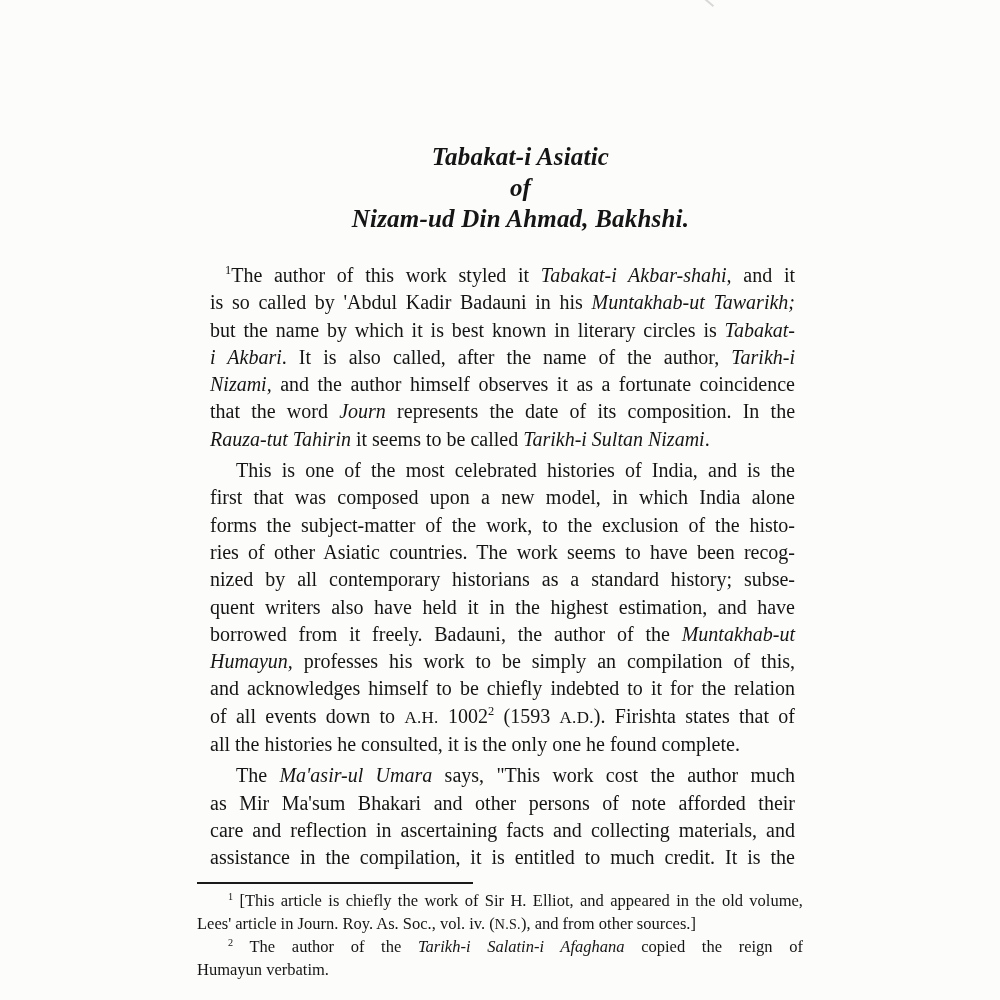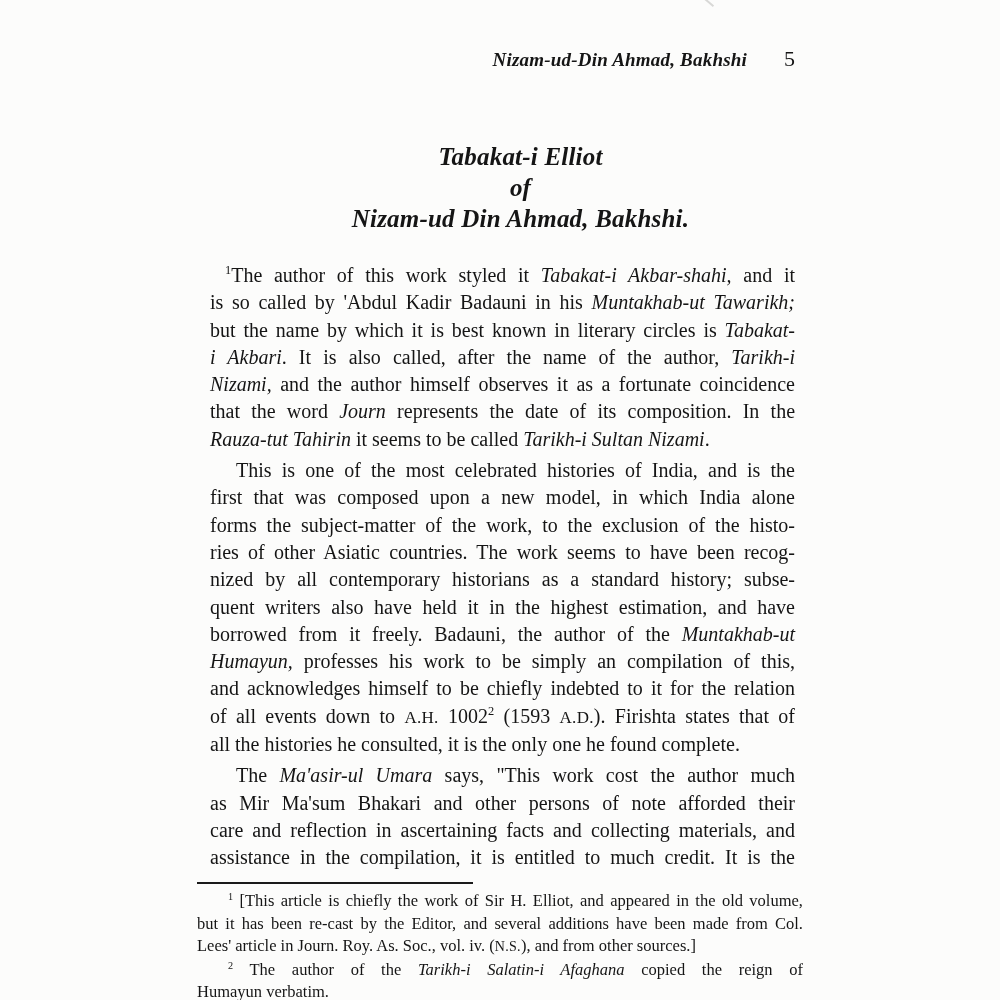--- a/index.html
+++ b/index.html
@@ -96,27 +96,23 @@
     transform: rotate(40deg);
   }
 </style>
 </head>
 <body>
 
 <div class="page">
 
   <div class="artifact"></div>
 
-  <div class="header">
-    <span class="running-title">Nizam-ud-Din Ahmad, Bakhshi</span>
-    <span class="page-num">5</span>
-  </div>
 
   <div class="title-block">
-    <div>Tabakat-i Elliot</div>
+    <div>Tabakat-i Asiatic</div>
     <div>of</div>
     <div>Nizam-ud Din Ahmad, Bakhshi.</div>
   </div>
 
   <div class="body-text" id="body-text">
       <div class="para">
         <div class="line just ind-sm"><span class="sup">1</span><span>The author of this work styled it </span><span class="i">Tabakat-i Akbar-shahi,</span><span> and it</span></div>
         <div class="line just"><span>is so called by 'Abdul Kadir Badauni in his </span><span class="i">Muntakhab-ut Tawarikh;</span></div>
         <div class="line just"><span>but the name by which it is best known in literary circles is </span><span class="i">Tabakat-</span></div>
         <div class="line just"><span class="i">i Akbari</span><span>. It is also called, after the name of the author, </span><span class="i">Tarikh-i</span></div>
@@ -143,21 +139,20 @@
         <div class="line just"><span>care and reflection in ascertaining facts and collecting materials, and</span></div>
         <div class="line just"><span>assistance in the compilation, it is entitled to much credit. It is the</span></div>
       </div>
     </div>
 
   <div class="footnote-rule"></div>
 
   <div class="footnotes" id="footnotes">
       <div class="para">
         <div class="line just ind"><span class="sup">1</span><span> [This article is chiefly the work of Sir H. Elliot, and appeared in the old volume,</span></div>
-        <div class="line just"><span>but it has been re-cast by the Editor, and several additions have been made from Col.</span></div>
         <div class="line"><span>Lees' article in Journ. Roy. As. Soc., vol. iv. (</span><span class="sc">N.S.</span><span>), and from other sources.]</span></div>
       </div>
       <div class="para">
         <div class="line just ind"><span class="sup">2</span><span> The author of the </span><span class="i">Tarikh-i Salatin-i Afaghana</span><span> copied the reign of</span></div>
         <div class="line"><span>Humayun verbatim.</span></div>
       </div>
     </div>
 
 </div>
 

